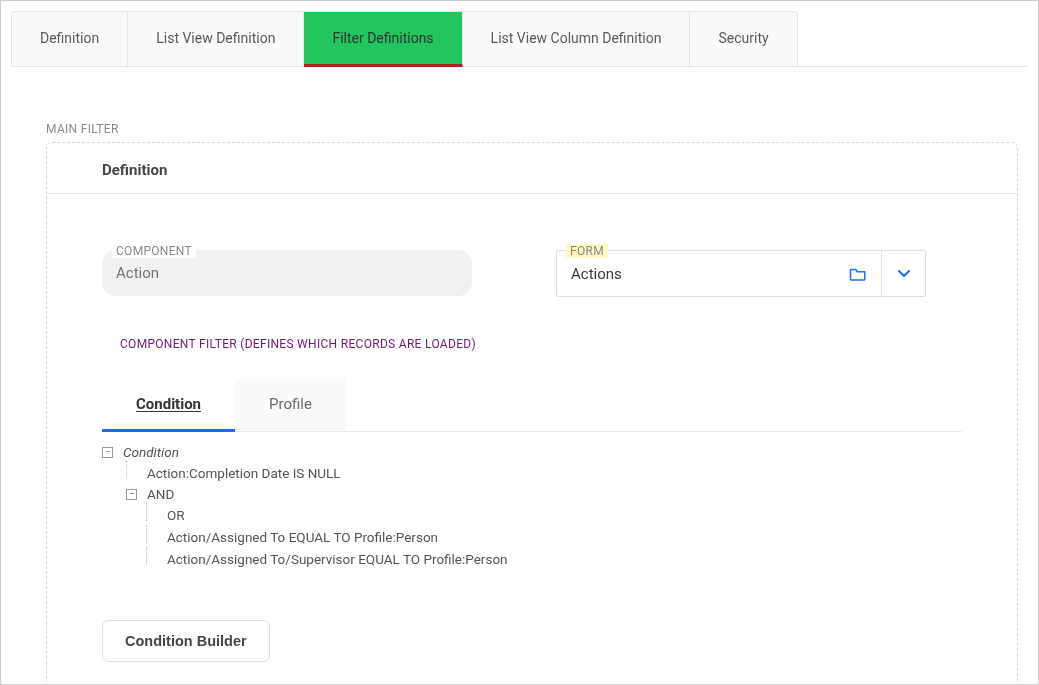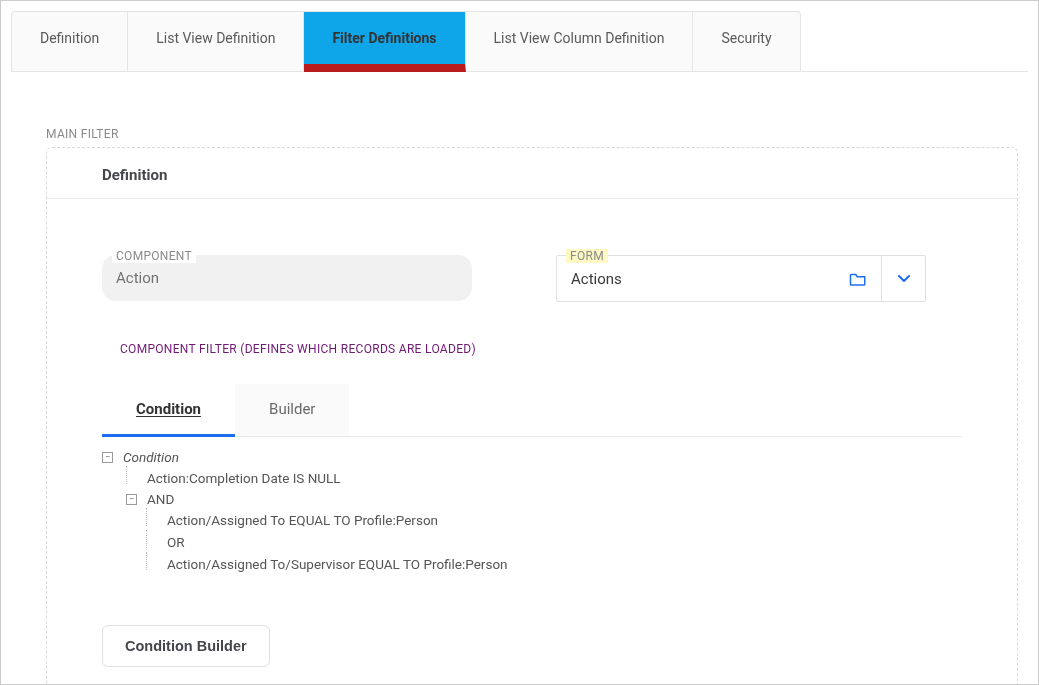--- a/index.html
+++ b/index.html
@@ -29,24 +29,24 @@
     color: #5a5a5a;
     cursor: pointer;
     border-right: 1px solid #e5e5e5;
     border-top: 1px solid #e5e5e5;
     background: #fafafa;
     position: relative;
   }
   .tab:first-child { border-left: 1px solid #e5e5e5; border-top-left-radius: 4px; }
   .tab:last-child { border-top-right-radius: 4px; }
   .tab.active {
-    background: #0ea5e9;
+    background: #22c55e;
     color: #333;
-    font-weight: 700;
-    border-bottom: 8px solid #b91c1c;
+    font-weight: 400;
+    border-bottom: 3px solid #b91c1c;
     margin-bottom: -1px;
   }
 
   
   .section-label {
     margin: 55px 0 6px 35px;
     font-size: 12px;
     color: #8a8a8a;
     letter-spacing: 0.3px;
   }
@@ -244,43 +244,43 @@
               </span>
             </div>
           </div>
         </div>
       </div>
 
       <div class="filter-heading">COMPONENT FILTER (DEFINES WHICH RECORDS ARE LOADED)</div>
 
       <div class="inner-tabs">
         <div class="inner-tab active">Condition</div>
-        <div class="inner-tab inactive">Builder</div>
+        <div class="inner-tab inactive">Profile</div>
       </div>
 
       <div class="tree">
         <div class="tree-row">
           <span class="toggle-box">−</span>
           <span class="italic">Condition</span>
         </div>
         <div class="tree-row indent-1">
           <span style="width:11px;margin-right:10px;border-left:1px dotted #bbb;height:18px;position:relative;top:-3px;"></span>
           <span>Action:Completion Date IS NULL</span>
         </div>
         <div class="tree-row indent-1">
           <span class="toggle-box">−</span>
           <span>AND</span>
         </div>
         <div class="tree-row indent-2">
           <span style="width:11px;margin-right:10px;border-left:1px dotted #bbb;height:18px;position:relative;top:-3px;"></span>
+          <span>OR</span>
+        </div>
+        <div class="tree-row indent-2">
+          <span style="width:11px;margin-right:10px;border-left:1px dotted #bbb;height:18px;position:relative;top:-3px;"></span>
           <span>Action/Assigned To EQUAL TO Profile:Person</span>
-        </div>
-        <div class="tree-row indent-2">
-          <span style="width:11px;margin-right:10px;border-left:1px dotted #bbb;height:18px;position:relative;top:-3px;"></span>
-          <span>OR</span>
         </div>
         <div class="tree-row indent-2">
           <span style="width:11px;margin-right:10px;border-left:1px dotted #bbb;height:18px;position:relative;top:-3px;"></span>
           <span>Action/Assigned To/Supervisor EQUAL TO Profile:Person</span>
         </div>
       </div>
 
       <button class="btn">Condition Builder</button>
 
     </div>

